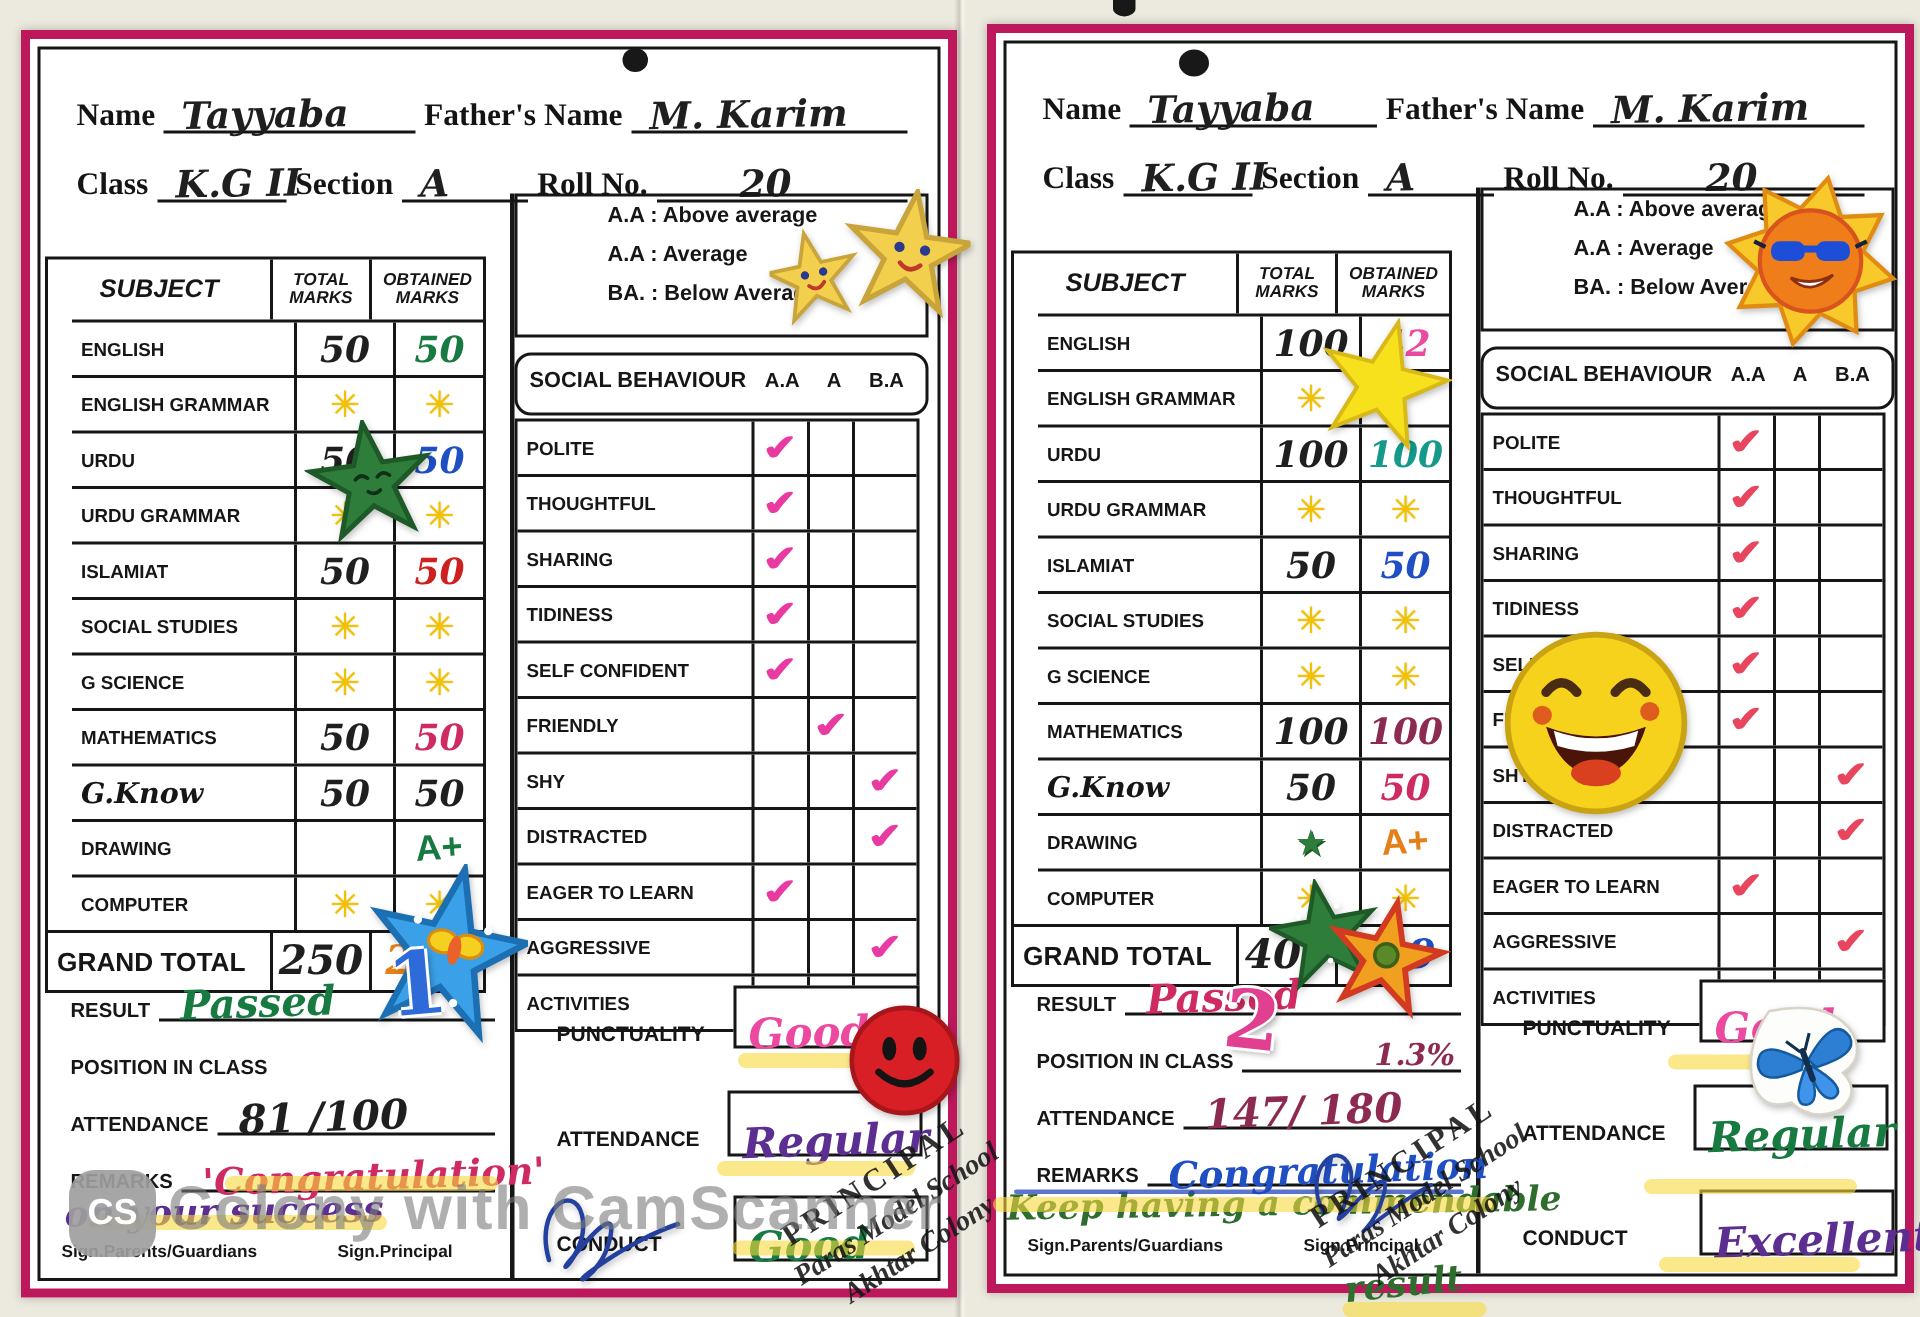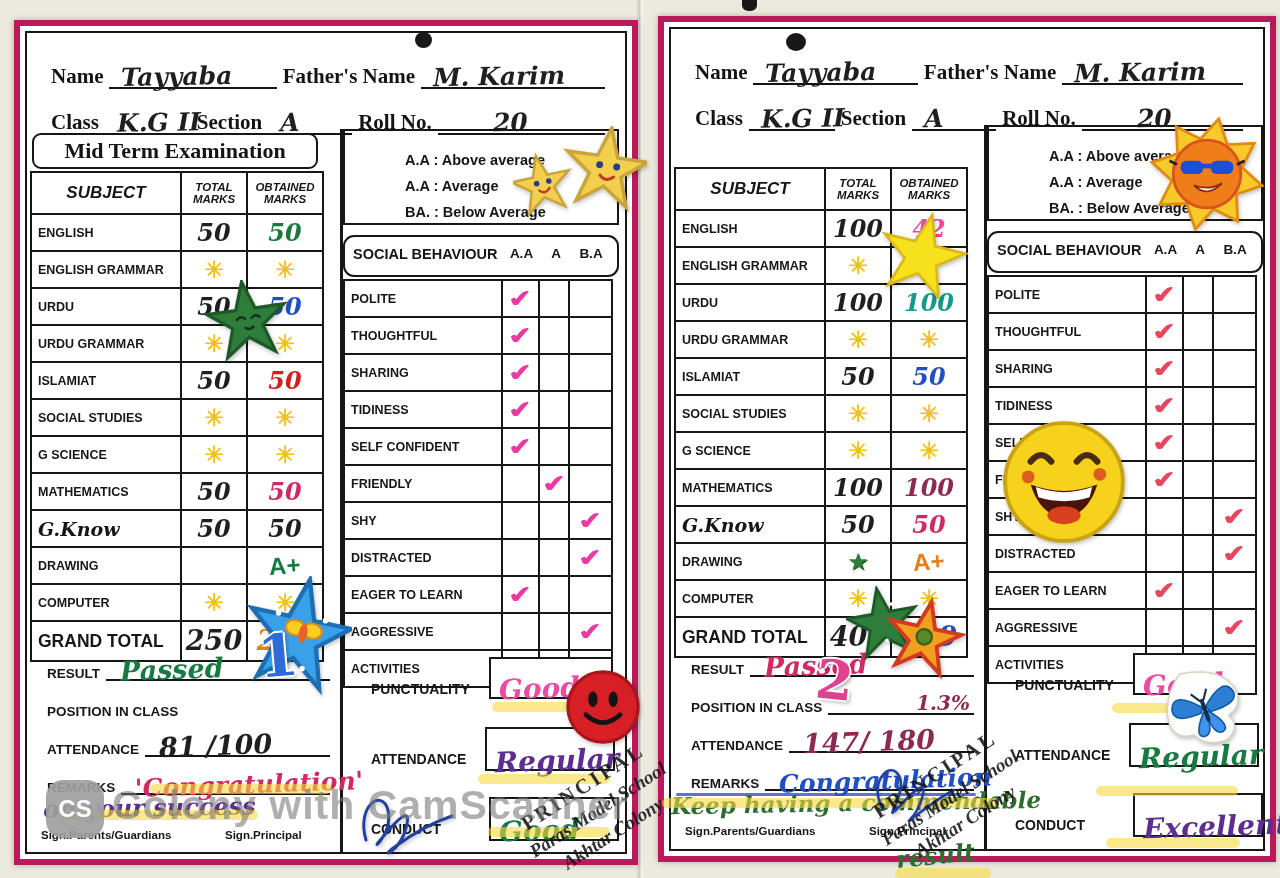--- a/index.html
+++ b/index.html
@@ -40,35 +40,35 @@
   
   .mtable{position:absolute;left:3px;top:42px;width:290px;border:2.5px solid #161616;background:#fff;}
   .mrow{display:grid;grid-template-columns:148px 66px 1fr;}
   .mrow + .mrow{border-top:2px solid #161616;}
   .mc{position:relative;}
   .mc + .mc{border-left:2px solid #161616;}
   .mhead{height:40px;}
   .mhead .mc{display:flex;align-items:center;justify-content:center;text-align:center;
     font-weight:bold;font-style:italic;font-size:11.5px;line-height:12px;color:#161616;}
   .mhead .subj-h{font-size:17px;}
-  .mbody{height:35px;}
+  .mbody{height:35px;margin-left:16px;}
   .mgrand{height:38px;}
   .subj{display:flex;align-items:center;padding-left:6px;font-weight:bold;font-size:12.5px;color:#161616;}
   .hand-subject{font-family:"DejaVu Serif",serif;font-style:italic;font-size:19px;font-weight:700;}
   .val{display:flex;align-items:center;justify-content:center;}
   .val .hand{font-size:24px;line-height:20px;}
   .star-cell{font-family:"DejaVu Sans",sans-serif;font-style:normal;color:#f2c200;font-size:25px;
     text-shadow:0 0 1px #d8a700;}
   .grade{font-family:"Liberation Sans",sans-serif;font-style:normal;font-size:23px;font-weight:bold;transform:rotate(-4deg);}
   .sticker-star{font-family:"DejaVu Sans",sans-serif;font-style:normal;font-size:40px;color:#2e7d3a;
     text-shadow:1px 1px 0 #1d5a27;}
   .glabel{display:flex;align-items:center;padding-left:6px;font-weight:bold;font-size:17.5px;color:#161616;}
 
   
-  .legend-box{position:absolute;left:0px;top:0px;width:276px;height:96px;border:2.5px solid #161616;padding:16px 0 0 60px;box-sizing:border-box;}
+  .legend-box{position:absolute;left:0px;top:0px;width:276px;height:96px;border:2.5px solid #161616;padding:0 0 0 60px;box-sizing:border-box;}
   .legend-line{font-weight:bold;font-size:14.5px;color:#161616;line-height:26px;white-space:nowrap;}
   .bhead{position:absolute;left:0px;top:106px;width:272px;height:38px;border:2.5px solid #161616;border-radius:11px;}
   .bhead-title{position:absolute;left:8px;top:9px;font-weight:bold;font-size:14.5px;color:#161616;}
   .bcol{position:absolute;top:9px;font-weight:bold;font-size:13.5px;color:#161616;text-align:center;}
   .btable{position:absolute;left:0px;top:150px;width:266px;border:2.5px solid #161616;background:#fff;}
   .brow{display:grid;grid-template-columns:156px 37px 30px 1fr;height:35px;}
   .brow + .brow{border-top:2px solid #161616;}
   .bl{display:flex;align-items:center;padding-left:6px;font-weight:bold;font-size:12.5px;color:#161616;}
   .bc{border-left:2px solid #161616;display:flex;align-items:center;justify-content:center;}
   .bcheck{font-size:22px;font-weight:bold;transform:rotate(-6deg) scaleX(1.3);}
@@ -135,23 +135,20 @@
           <span class="hand hval">A</span>
         </span>
     <span class="hlab">Roll No.</span>
     <span class="uline grow1">
           <span class="hand hval" style="left:55px">20</span>
         </span>
   </div>
 
   <div class="colwrap">
    <div class="col-left">
-    <div class="exam-title-box">
-      <span class="exam-title">Mid Term Examination</span>
-    </div>
     <div class="mtable">
       <div class="mrow mhead">
         <div class="mc subj-h">SUBJECT</div>
         <div class="mc">TOTAL MARKS</div>
         <div class="mc">OBTAINED MARKS</div>
       </div>
       <div class="mrow mbody">
               <div class="mc subj">ENGLISH</div>
               <div class="mc val">
                 <span class="hand ink-black">50</span>

